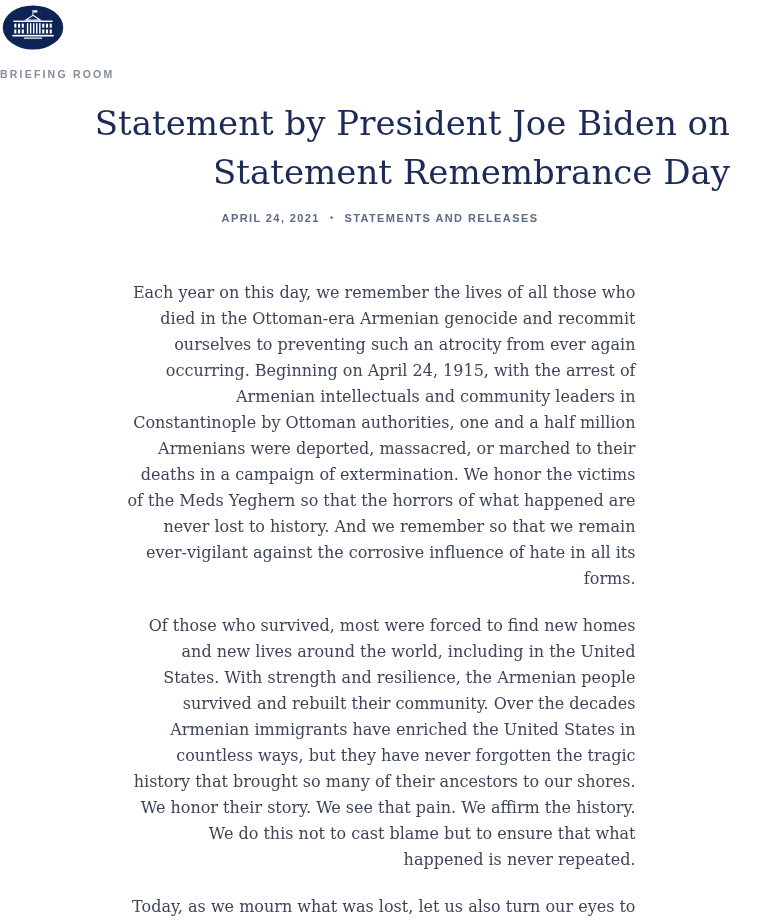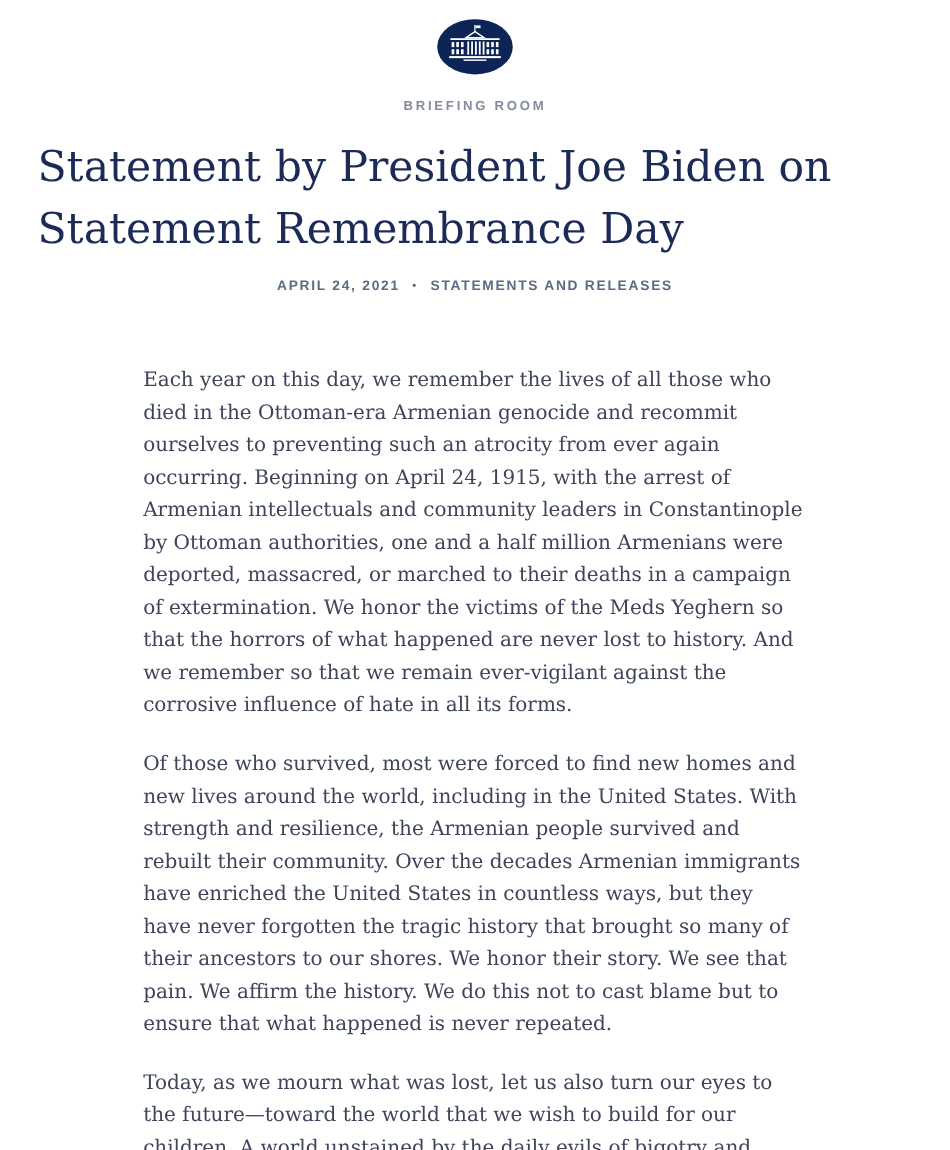--- a/index.html
+++ b/index.html
@@ -9,43 +9,43 @@
   }
   body {
     width: 760px;
     min-height: 920px;
     margin: 0 auto;
     overflow-x: hidden;
   }
 
   
   .site-header {
-    padding-top: 13px;
-    text-align: center;
+    padding-top: 3px;
+    text-align: left;
   }
   .logo-link {
     display: inline-block;
     line-height: 0;
     text-decoration: none;
   }
   .eyebrow {
     margin-top: 13px;
     font-size: 10.5px;
     font-weight: 700;
     letter-spacing: 2.2px;
     color: #838c9c;
     text-transform: uppercase;
   }
   .eyebrow span { cursor: pointer; }
 
   
   .article-title {
     margin: 19px auto 0;
     max-width: 700px;
-    text-align: left;
+    text-align: right;
     font-family: "DejaVu Serif", "Liberation Serif", serif;
     font-weight: 500;
     font-size: 34px;
     line-height: 49px;
     color: #1c2a57;
   }
   .article-title .line { display: block; }
 
   .article-meta {
     margin-top: 15px;
@@ -68,21 +68,21 @@
   
   .article-body {
     margin: 56px auto 0;
     width: 535px;
     font-family: "DejaVu Serif", "Liberation Serif", serif;
     font-size: 16px;
     line-height: 26px;
     color: #3e4559;
     text-align: left;
   }
-  .article-body p { margin: 0 2px 21px; }
+  .article-body p { margin: 0 12px 21px; text-align: right; }
   .article-body p:last-child { margin-bottom: 0; }
 </style>
 </head>
 <body>
 
 <header class="site-header">
   <a class="logo-link" href="#">
     <span>
       <svg width="66" height="48" viewBox="0 0 68 50" xmlns="http://www.w3.org/2000/svg" aria-hidden="true">
         <ellipse cx="34" cy="25.5" rx="31.5" ry="23" fill="#0d2456"></ellipse>

